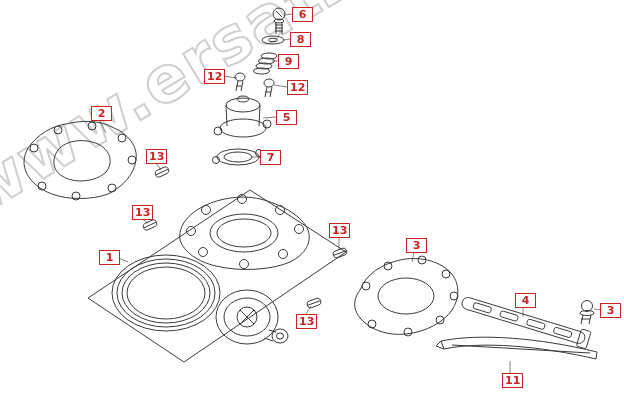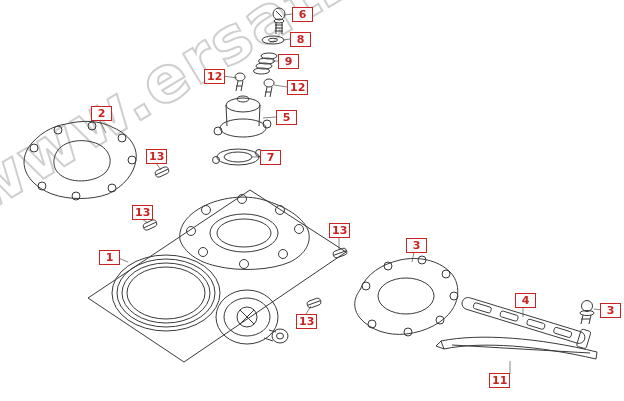--- a/index.html
+++ b/index.html
@@ -212,15 +212,15 @@
   <div class="callout" style="left:260px;top:150px;">7</div>
   <div class="callout" style="left:91px;top:106px;">2</div>
   <div class="callout" style="left:146px;top:149px;">13</div>
   <div class="callout" style="left:132px;top:205px;">13</div>
   <div class="callout" style="left:99px;top:250px;">1</div>
   <div class="callout" style="left:329px;top:223px;">13</div>
   <div class="callout" style="left:406px;top:238px;">3</div>
   <div class="callout" style="left:296px;top:314px;">13</div>
   <div class="callout" style="left:515px;top:293px;">4</div>
   <div class="callout" style="left:600px;top:303px;">3</div>
-  <div class="callout" style="left:489px;top:373px;">11</div>
+  <div class="callout" style="left:502px;top:373px;">11</div>
 
 </div>
 
 </body></html>

